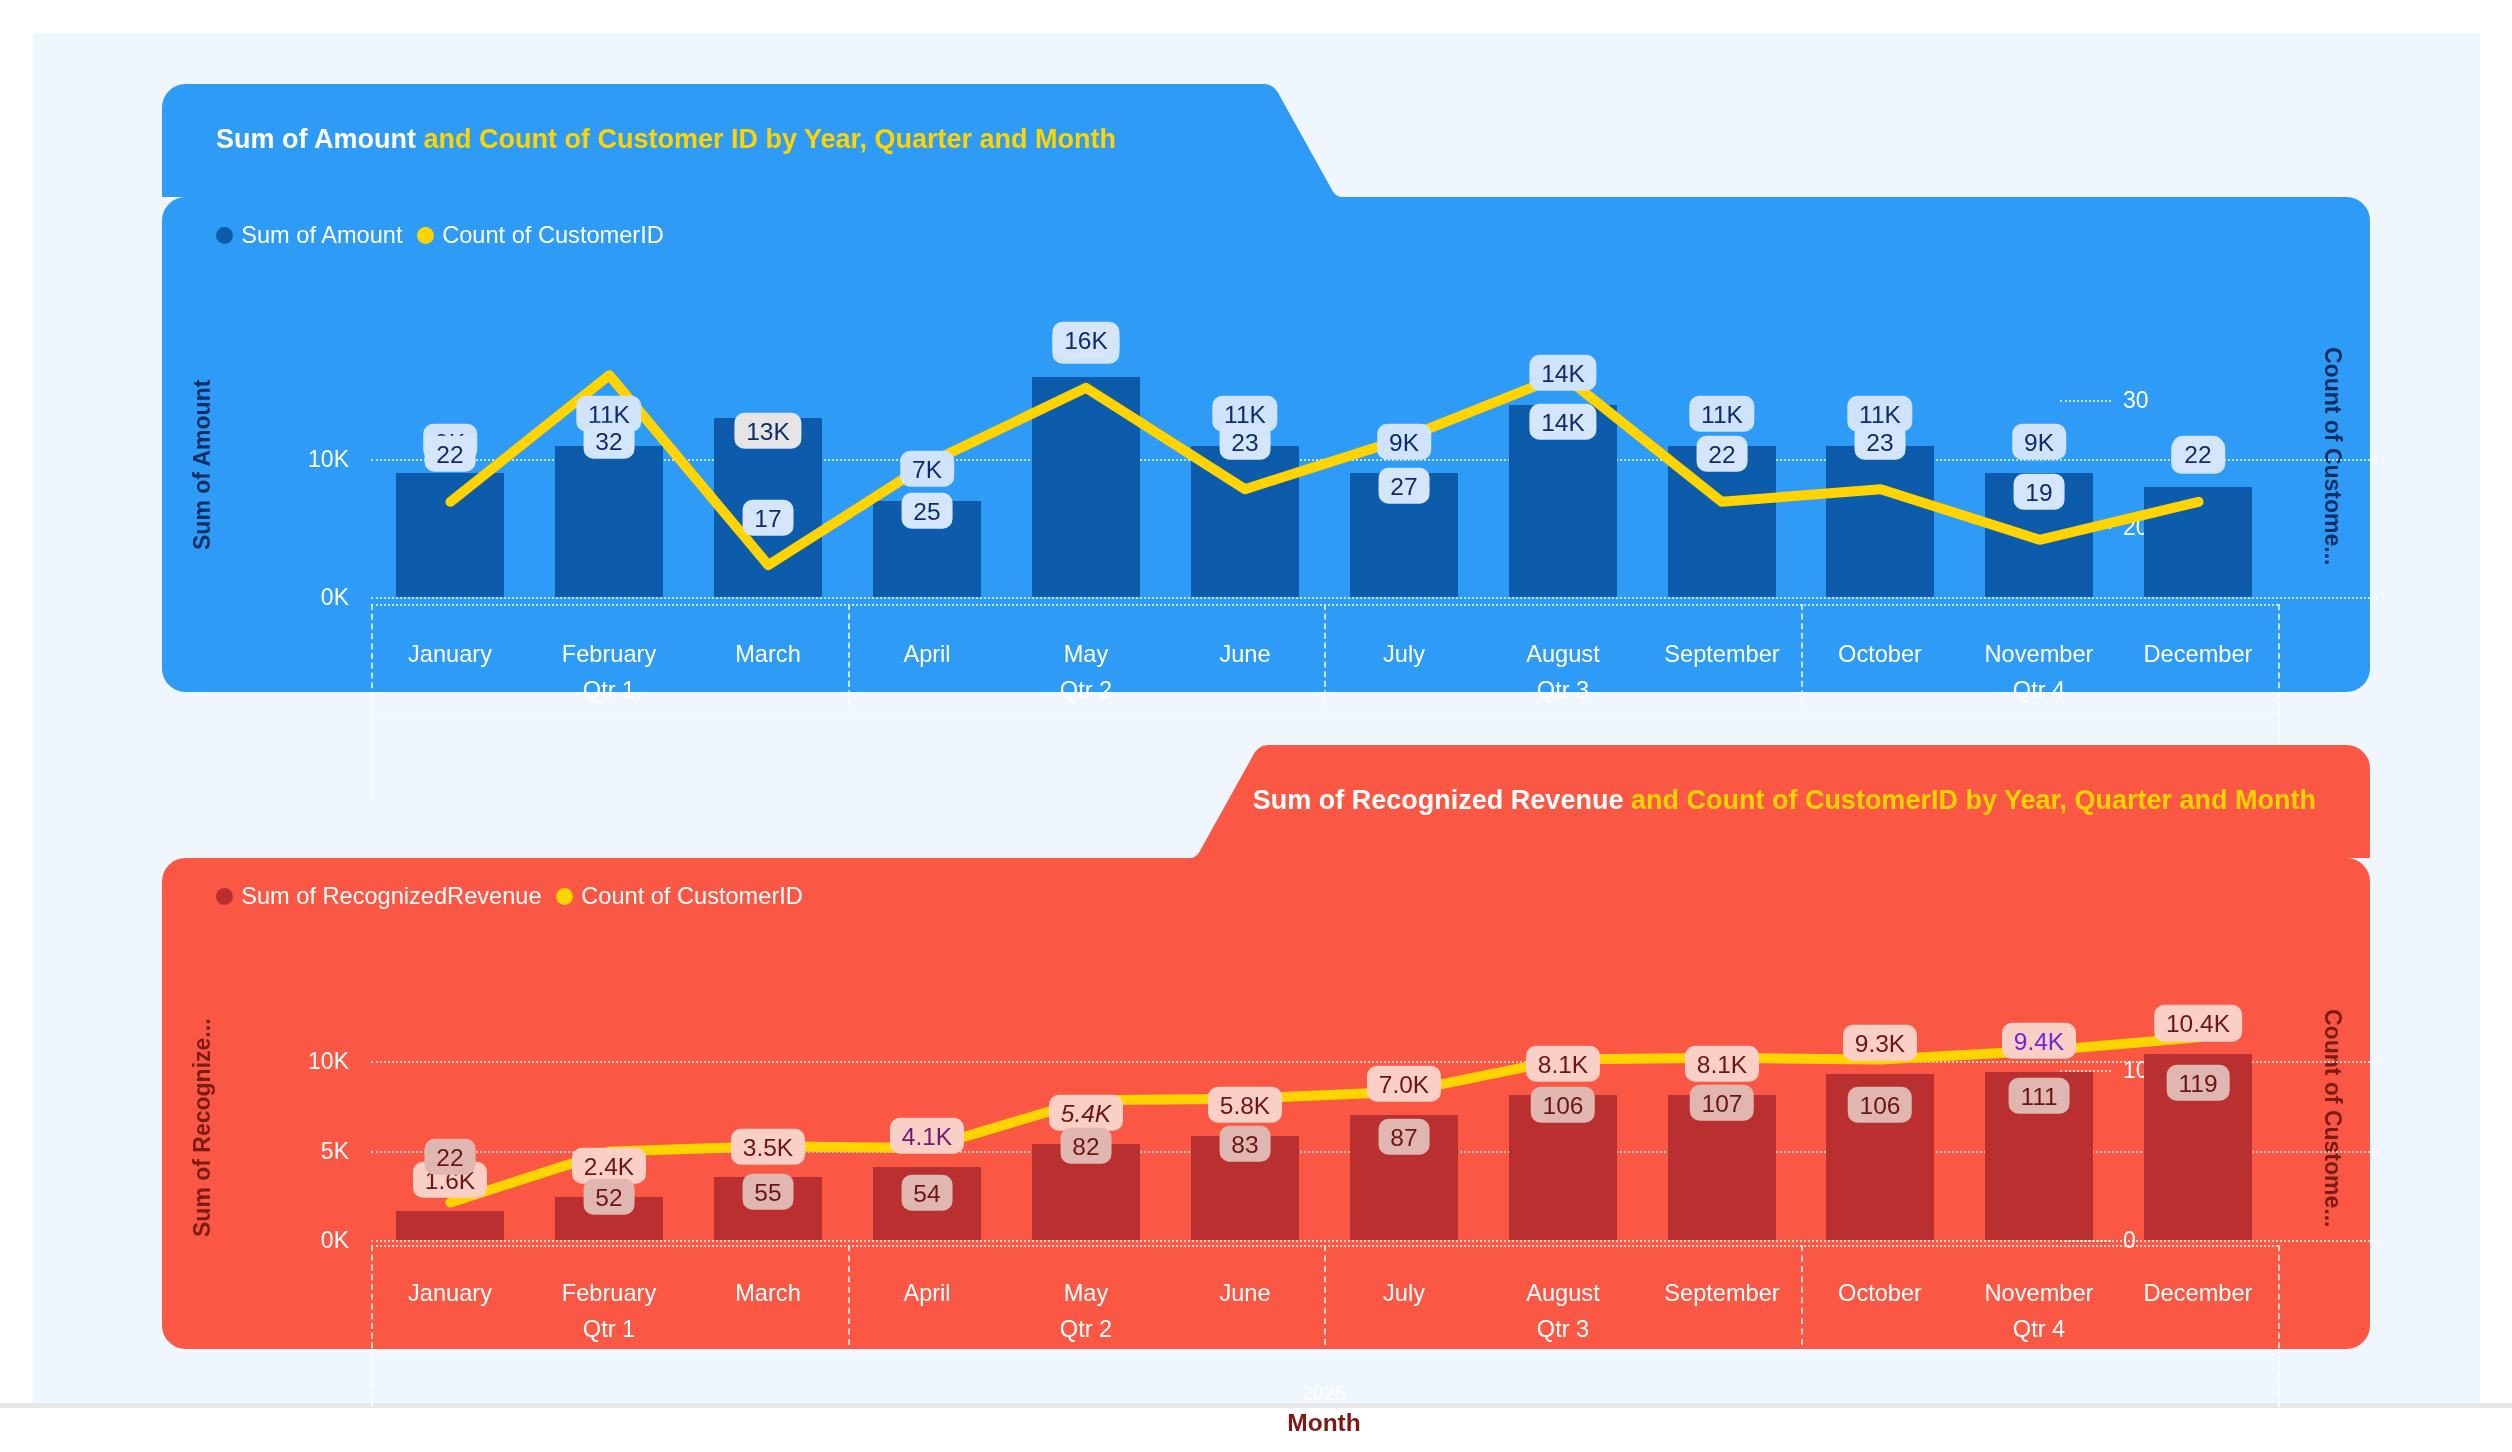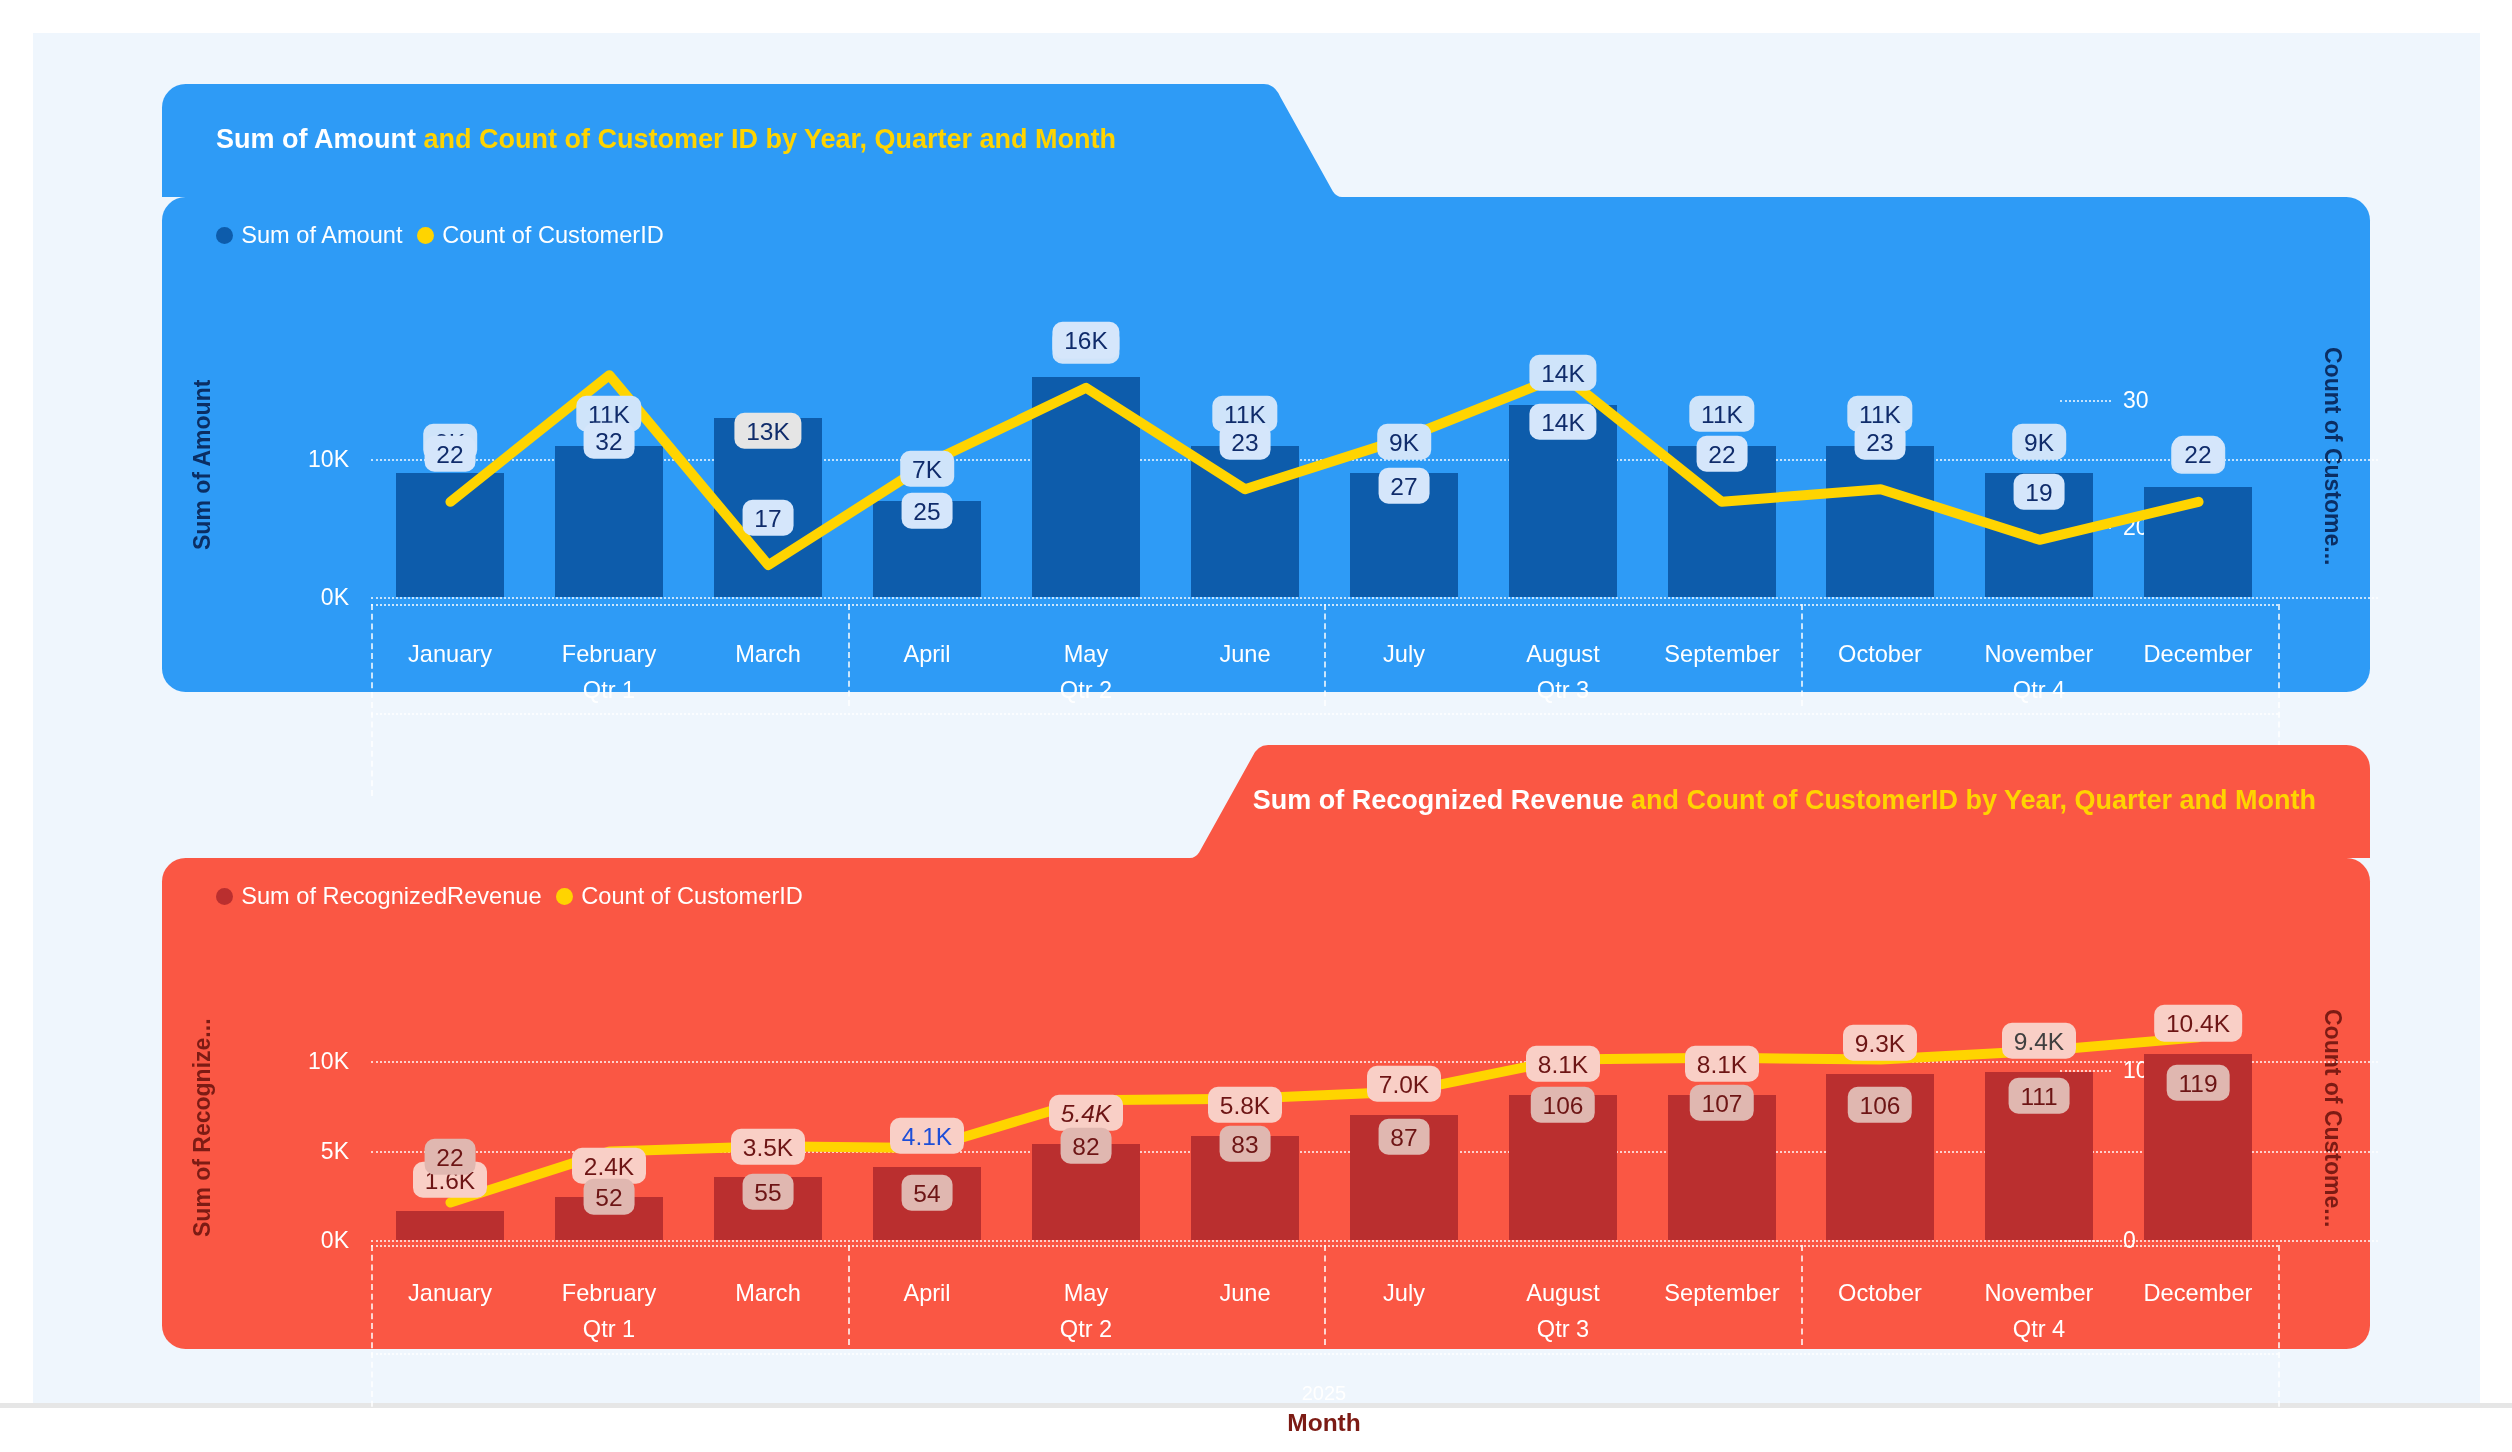--- a/index.html
+++ b/index.html
@@ -260,28 +260,28 @@
           <div class="bar" style="left: 1773px; width: 108px; height: 186px; background: rgb(186, 47, 47);"></div>
         </div>
         <div class="series-line" style="width: 1907px; height: 218px;">
           <svg width="1907" height="218" viewBox="0 0 2100 240">
             <polyline points="87.5,198.75 262.5,142.5 437.5,136.875 612.5,138.75 787.5,86.25 962.5,84.375 1137.5,76.875 1312.5,41.25 1487.5,39.375 1662.5,41.25 1837.5,31.875 2012.5,16.875" fill="none" stroke="#ffd400" stroke-width="11" stroke-linejoin="round" stroke-linecap="round"></polyline>
           </svg>
         </div>
         <div class="dlabel" style="left: 79px; top: 158px; background: rgb(249, 207, 198); color: rgb(109, 21, 21); z-index: 7;">1.6K</div>
         <div class="dlabel" style="left: 238px; top: 144px; background: rgb(249, 207, 198); color: rgb(109, 21, 21); z-index: 7;">2.4K</div>
         <div class="dlabel" style="left: 397px; top: 125px; background: rgb(249, 207, 198); color: rgb(109, 21, 21); z-index: 7;">3.5K</div>
-        <div class="dlabel" style="left: 556px; top: 114px; background: rgb(249, 207, 198); color: #1d4ed8; z-index: 7;">4.1K</div>
+        <div class="dlabel" style="left: 556px; top: 114px; background: rgb(249, 207, 198); color: #701a75; z-index: 7;">4.1K</div>
         <div class="dlabel" style="left: 715px; top: 91px; background: rgb(249, 207, 198); color: rgb(109, 21, 21); z-index: 7; font-style: italic;">5.4K</div>
         <div class="dlabel" style="left: 874px; top: 83px; background: rgb(249, 207, 198); color: rgb(109, 21, 21); z-index: 7;">5.8K</div>
         <div class="dlabel" style="left: 1033px; top: 62px; background: rgb(249, 207, 198); color: rgb(109, 21, 21); z-index: 7;">7.0K</div>
         <div class="dlabel" style="left: 1192px; top: 42px; background: rgb(249, 207, 198); color: rgb(109, 21, 21); z-index: 7;">8.1K</div>
         <div class="dlabel" style="left: 1351px; top: 42px; background: rgb(249, 207, 198); color: rgb(109, 21, 21); z-index: 7;">8.1K</div>
         <div class="dlabel" style="left: 1509px; top: 21px; background: rgb(249, 207, 198); color: rgb(109, 21, 21); z-index: 7;">9.3K</div>
-        <div class="dlabel" style="left: 1668px; top: 19px; background: rgb(249, 207, 198); color: #404040; z-index: 7;">9.4K</div>
+        <div class="dlabel" style="left: 1668px; top: 19px; background: rgb(249, 207, 198); color: #6d28d9; z-index: 7;">9.4K</div>
         <div class="dlabel" style="left: 1827px; top: 1.3px; background: rgb(249, 207, 198); color: rgb(109, 21, 21); z-index: 7;">10.4K</div>
         <div class="dlabel" style="left: 79px; top: 135px; background: rgb(224, 183, 176); color: rgb(109, 21, 21); z-index: 8;">22</div>
         <div class="dlabel" style="left: 238px; top: 175px; background: rgb(224, 183, 176); color: rgb(109, 21, 21); z-index: 8;">52</div>
         <div class="dlabel" style="left: 397px; top: 170px; background: rgb(224, 183, 176); color: rgb(109, 21, 21); z-index: 8;">55</div>
         <div class="dlabel" style="left: 556px; top: 171px; background: rgb(224, 183, 176); color: rgb(109, 21, 21); z-index: 8;">54</div>
         <div class="dlabel" style="left: 715px; top: 124px; background: rgb(224, 183, 176); color: rgb(109, 21, 21); z-index: 8;">82</div>
         <div class="dlabel" style="left: 874px; top: 122px; background: rgb(224, 183, 176); color: rgb(109, 21, 21); z-index: 8;">83</div>
         <div class="dlabel" style="left: 1033px; top: 115px; background: rgb(224, 183, 176); color: rgb(109, 21, 21); z-index: 8;">87</div>
         <div class="dlabel" style="left: 1192px; top: 83px; background: rgb(224, 183, 176); color: rgb(109, 21, 21); z-index: 8;">106</div>
         <div class="dlabel" style="left: 1351px; top: 81px; background: rgb(224, 183, 176); color: rgb(109, 21, 21); z-index: 8;">107</div>

